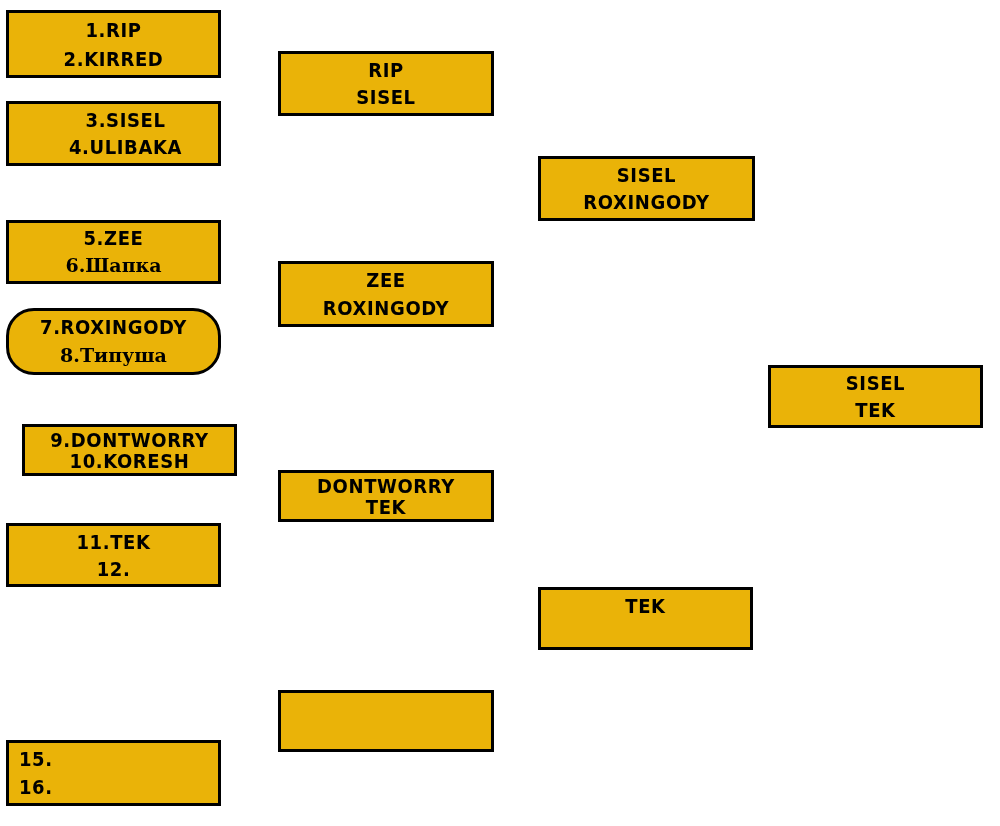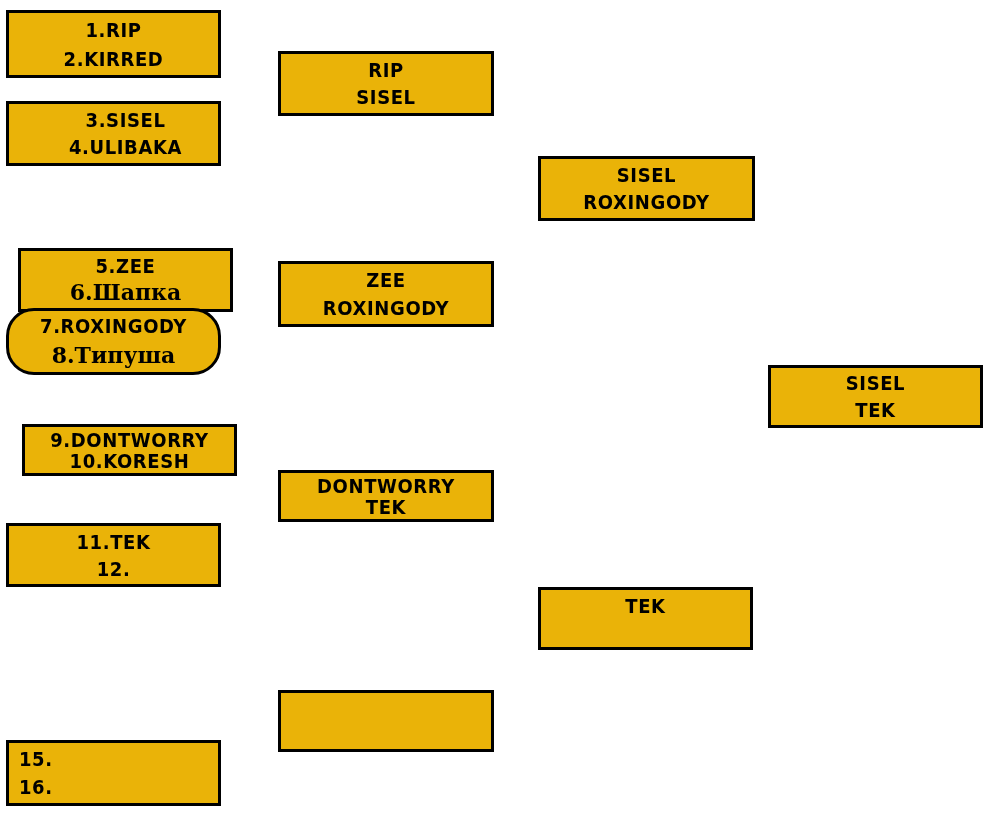--- a/index.html
+++ b/index.html
@@ -48,41 +48,41 @@
     letter-spacing: 0.6px;
     color: #000000;
     white-space: nowrap;
     line-height: 1.1;
     transform: scaleY(1.12);
     -webkit-font-smoothing: none;
   }
   .slot.cyr {
     font-family: "DejaVu Serif", serif;
     font-weight: bold;
-    font-size: 22px;
+    font-size: 19px;
     letter-spacing: 0px;
     transform: scaleY(1.0);
   }
   .slot.blank {
     visibility: hidden;
   }
 </style>
 </head>
 <body>
 
 <div id="bracket-root">
     <div class="bracket-box" style="left: 6px; top: 10px; width: 215px; height: 68px;">
       <div class="slot">1.RIP</div>
       <div class="slot">2.KIRRED</div>
     </div>
     <div class="bracket-box" style="left: 6px; top: 101px; width: 215px; height: 65px; padding-left: 32px;">
       <div class="slot">3.SISEL</div>
       <div class="slot">4.ULIBAKA</div>
     </div>
-    <div class="bracket-box" style="left: 18px; top: 220px; width: 215px; height: 64px; margin-top: 28px;">
+    <div class="bracket-box" style="left: 6px; top: 220px; width: 215px; height: 64px;">
       <div class="slot">5.ZEE</div>
       <div class="slot cyr">6.Шапка</div>
     </div>
     <div class="bracket-box" style="left: 6px; top: 308px; width: 215px; height: 67px; border-radius: 28px;">
       <div class="slot">7.ROXINGODY</div>
       <div class="slot cyr">8.Типуша</div>
     </div>
     <div class="bracket-box" style="left: 22px; top: 424px; width: 215px; height: 52px;">
       <div class="slot">9.DONTWORRY</div>
       <div class="slot">10.KORESH</div>

